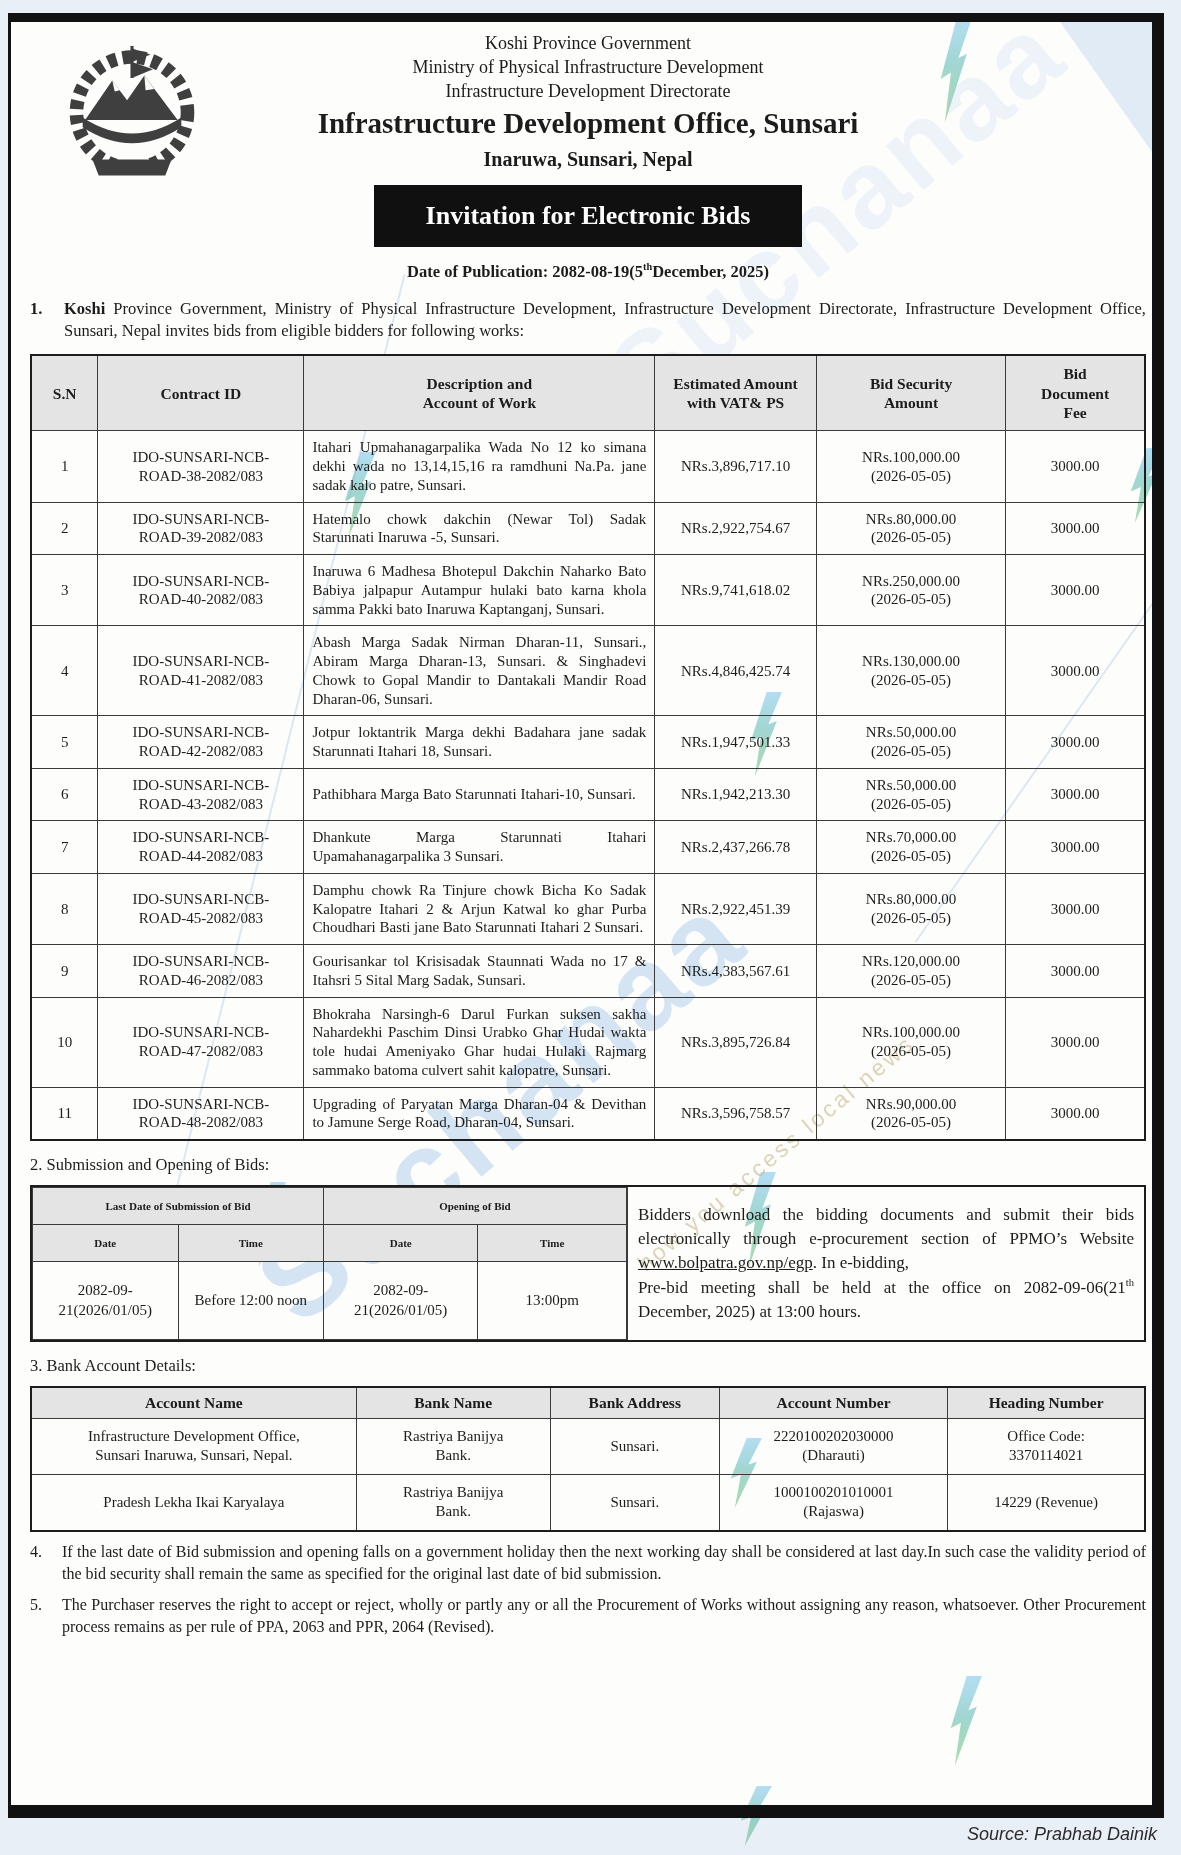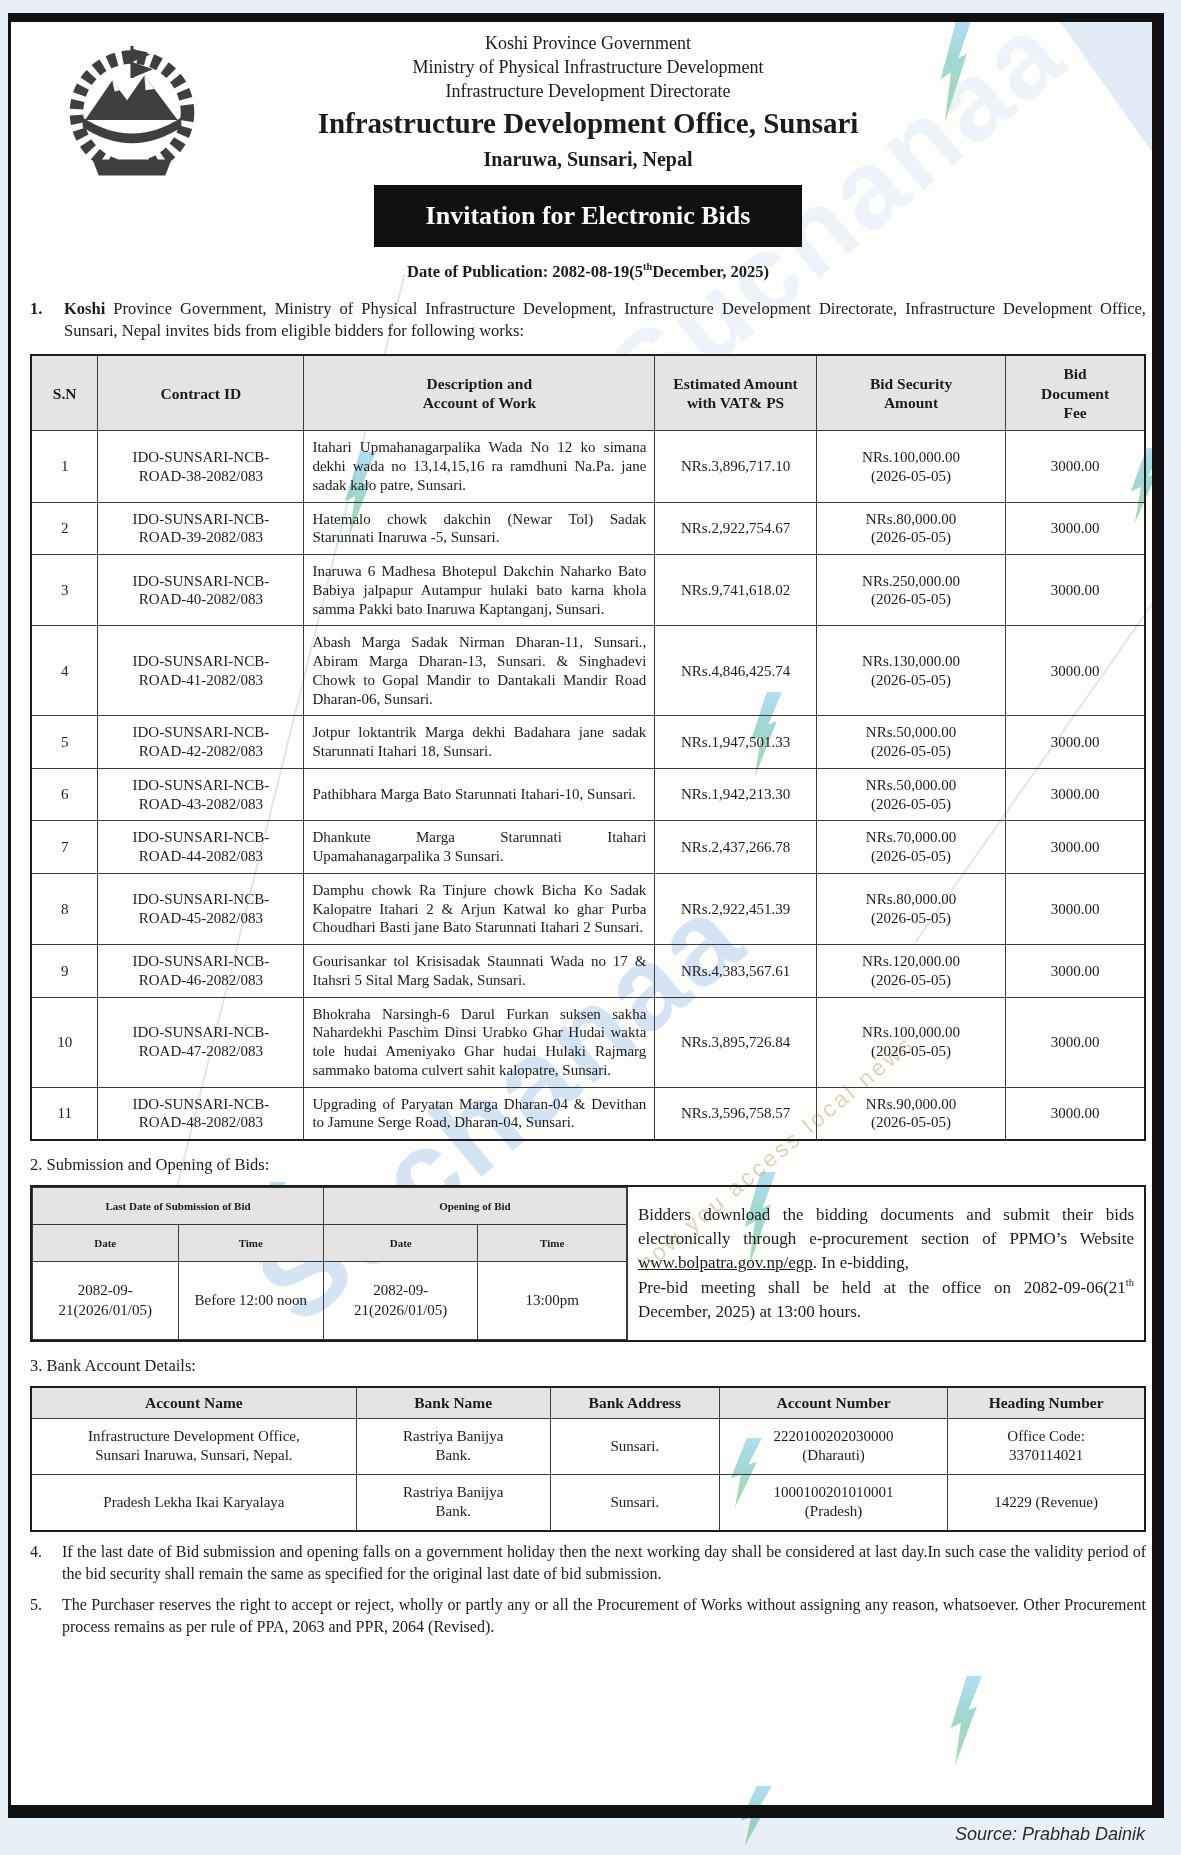--- a/index.html
+++ b/index.html
@@ -50,21 +50,21 @@
   table.sub td{border:1px solid #3a3a3a;font-size:15px;text-align:center;padding:6px 4px;line-height:1.3;}
   .subinfo{flex:1;border-left:1px solid #3a3a3a;padding:16px 10px;font-size:17px;line-height:1.42;text-align:justify;}
   .subinfo .lnk{text-decoration:underline;}
   
   table.bank{border-collapse:collapse;width:100%;border:2px solid #1d1d1d;}
   table.bank th{background:#e4e4e4;font-weight:bold;font-size:15.5px;border:1px solid #3a3a3a;padding:6px 4px;}
   table.bank td{border:1px solid #3a3a3a;font-size:15px;text-align:center;padding:8px 6px;line-height:1.3;white-space:pre-line;}
   .note{display:flex;font-size:16px;line-height:1.38;text-align:justify;margin-top:9px;}
   .note .num{width:32px;flex:0 0 32px;}
   .sign{font-weight:bold;font-size:17px;text-align:right;margin-top:14px;padding-right:4px;}
-  .source{position:absolute;right:36px;top:1824px;font-family:"Liberation Sans",sans-serif;font-style:italic;font-size:18px;color:#2b2b2b;z-index:4;}
+  .source{position:absolute;right:24px;top:1824px;font-family:"Liberation Sans",sans-serif;font-style:italic;font-size:18px;color:#2b2b2b;z-index:4;}
 </style>
 </head>
 <body>
 
 <div class="page">
   <div class="paper"></div>
 
   <div class="deco tri" style="left:1060px;top:22px;width:92px;height:130px;"></div>
   <div class="deco bolt" style="left:938px;top:18px;height:105px;"></div>
   <div class="deco bolt" style="left:342px;top:452px;height:85px;"></div>
@@ -316,21 +316,21 @@
 (Dharauti)</td>
             <td>Office Code:
 3370114021</td>
           </tr>
           <tr>
             <td>Pradesh Lekha Ikai Karyalaya</td>
             <td>Rastriya Banijya
 Bank.</td>
             <td>Sunsari.</td>
             <td>1000100201010001
-(Pradesh)</td>
+(Rajaswa)</td>
             <td>14229 (Revenue)</td>
           </tr>
         </tbody>
     </table>
 
     <div class="note">
       <span class="num">4.</span>
       <span>If the last date of Bid submission and opening falls on a government holiday then the next working day shall be considered at last day.In such case the validity period of the bid security shall remain the same as specified for the original last date of bid submission.</span>
     </div>
     <div class="note">

